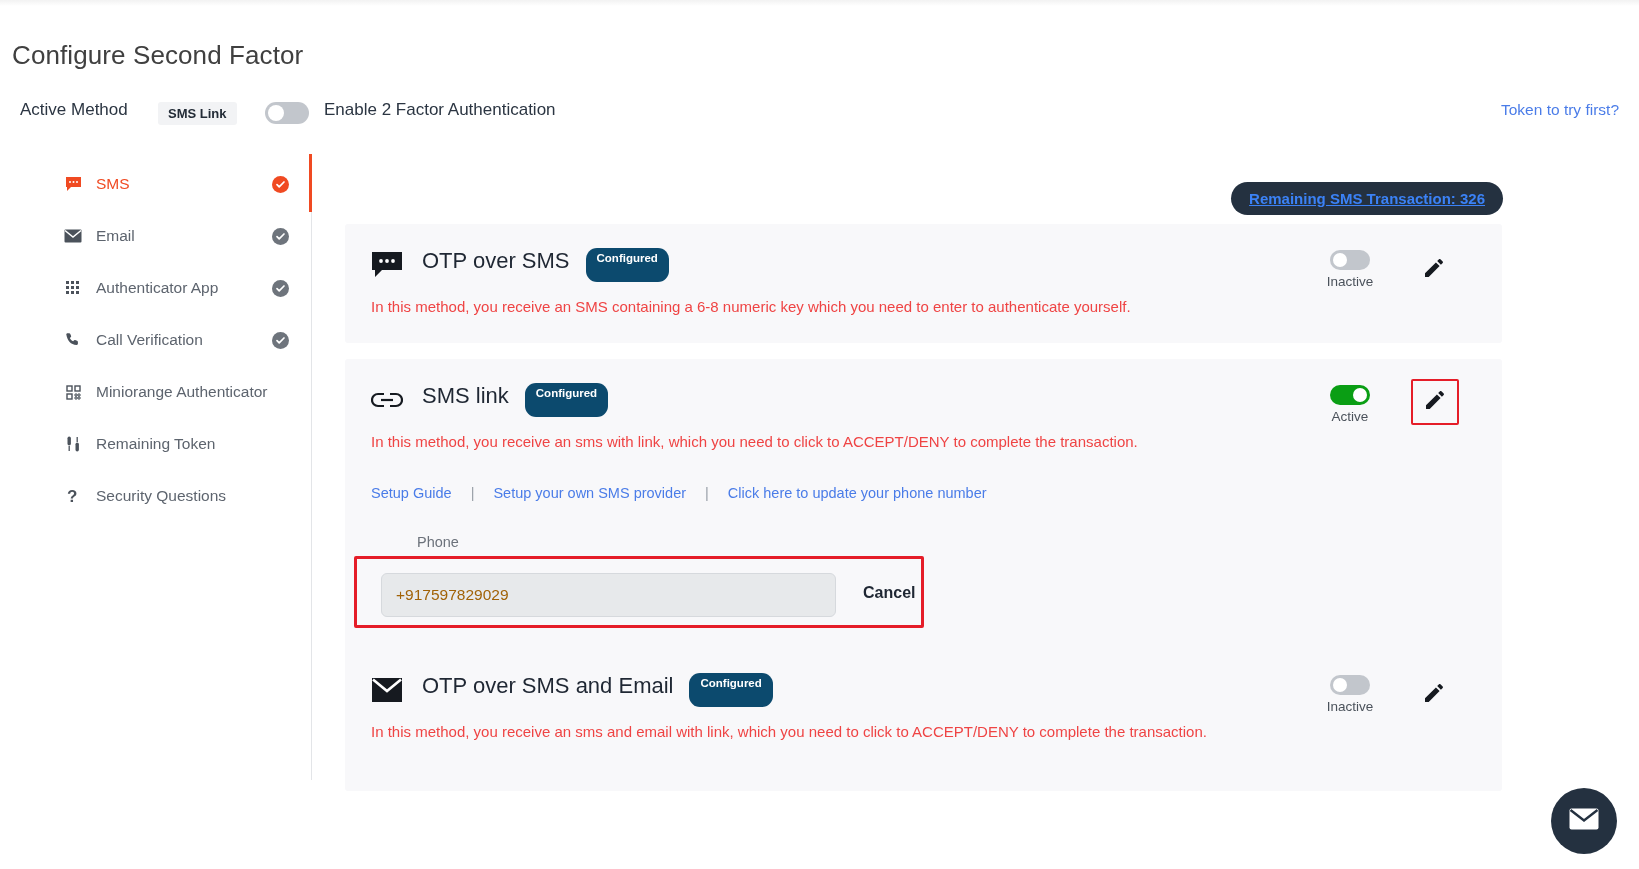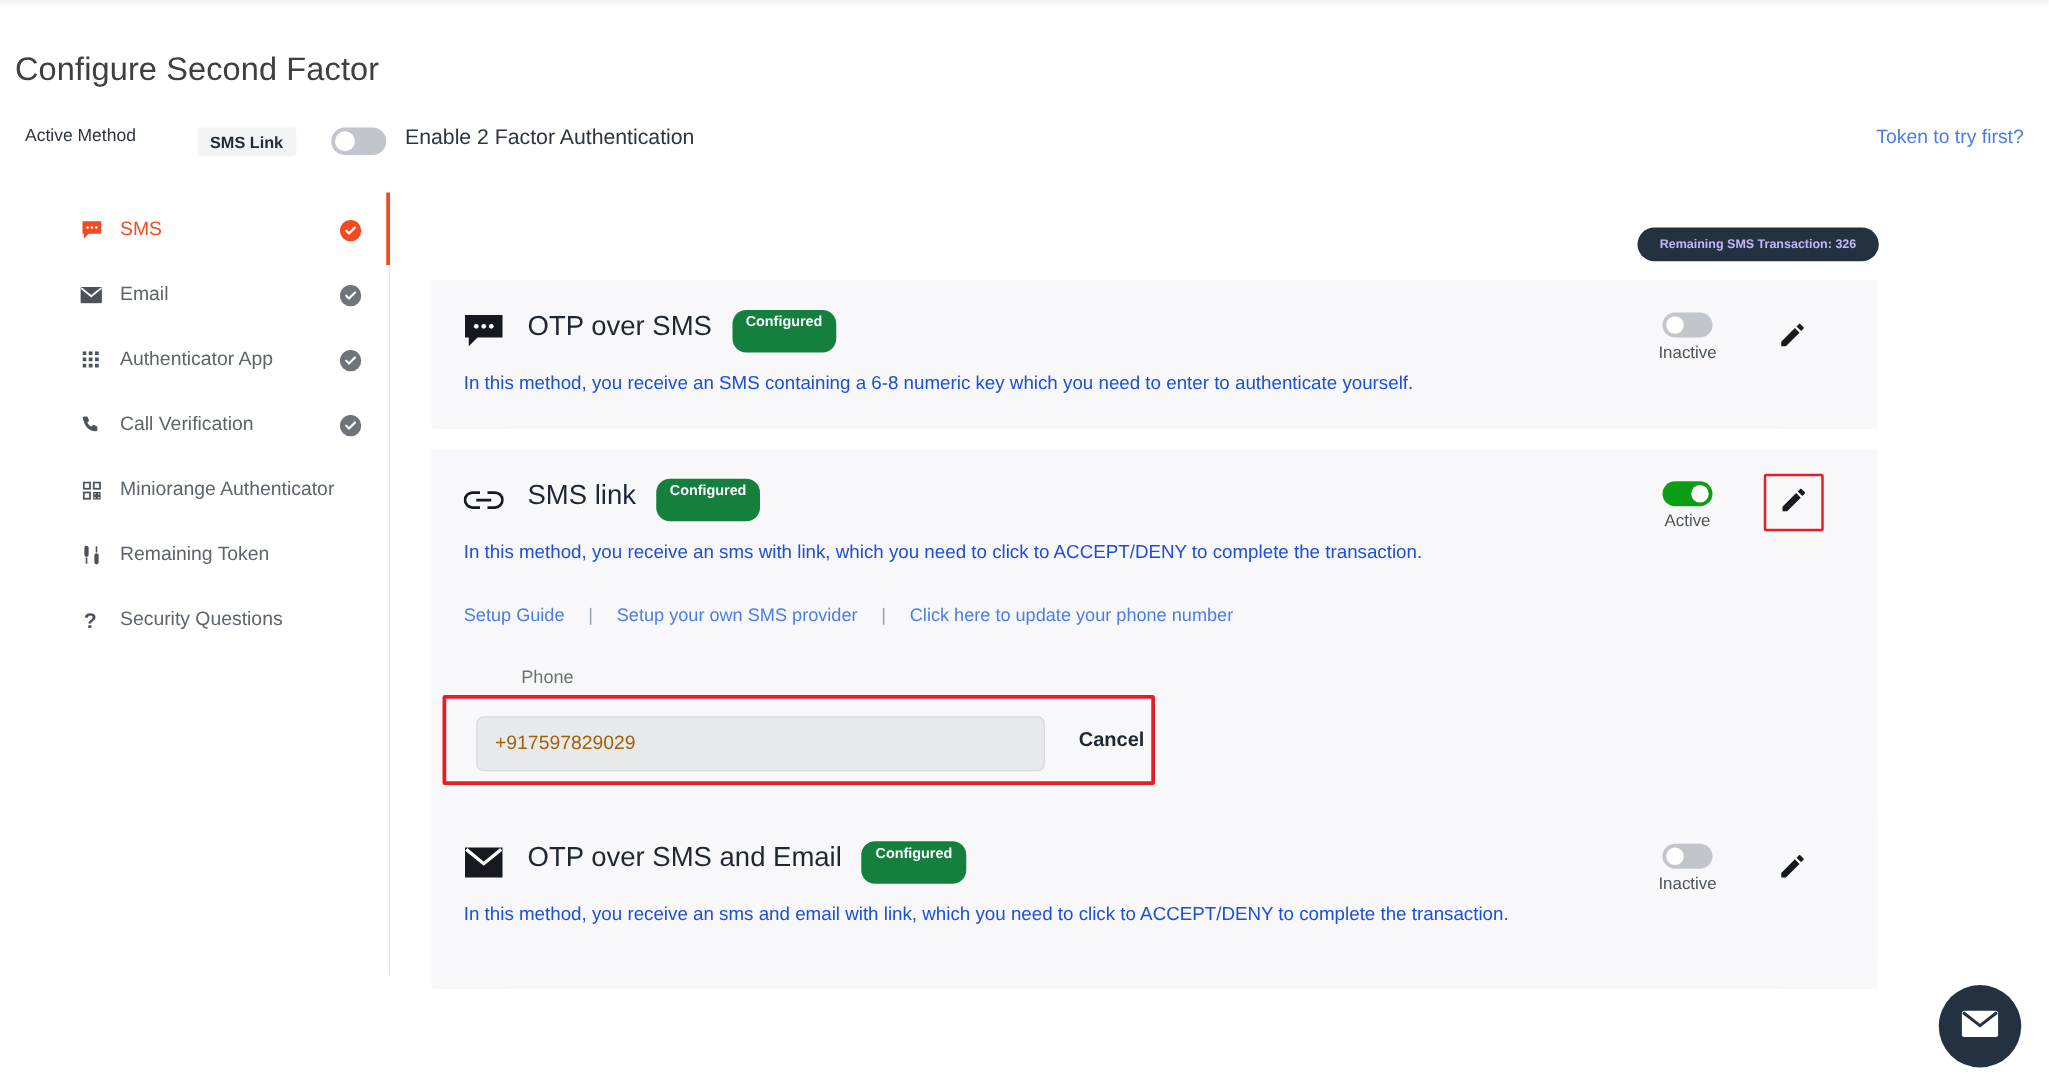--- a/index.html
+++ b/index.html
@@ -17,21 +17,21 @@
   .topstrip:after{ content:""; position:absolute; left:0; top:0; width:1639px; height:6px;
      background:linear-gradient(#f2f2f2,#ffffff); }
 
   .title {
     position:absolute; left:12px; top:40px;
     font-size:26px; color:#404040; font-weight:400; letter-spacing:.1px;
   }
 
   .subbar { position:absolute; left:0; top:98px; width:1639px; height:42px; }
   .active-method-label {
-    position:absolute; left:20px; top:2px; font-size:14px; color:#2b3542;
+    position:absolute; left:20px; top:2px; font-size:17px; color:#2b3542;
   }
   .active-method-chip {
     position:absolute; left:158px; top:4px;
     background:#f2f3f5; color:#222b36; font-size:13px; font-weight:700;
     padding:4px 10px; border-radius:3px;
   }
   .toggle-2fa {
     position:absolute; left:265px; top:4px;
     width:44px; height:22px; border-radius:11px; background:#c2c6cc;
     cursor:pointer;
@@ -74,42 +74,42 @@
     background:#6e747c; display:flex; align-items:center; justify-content:center;
   }
   .check.orange { background:#f04a22; }
   .check svg { display:block; }
 
   
   .content { position:absolute; left:290px; top:158px; right:0; bottom:0; }
 
   .sms-badge {
     position:absolute; right:136px; top:24px;
-    background:#243140; color:#c4b5fd; font-size:10px; font-weight:700;
-    padding:8px 18px; border-radius:18px; white-space:nowrap;
+    background:#243140; color:#3b82f6; font-size:15px; font-weight:700;
+    padding:8px 18px; border-radius:18px; white-space:nowrap;text-decoration:underline;
   }
 
   .card {
     position:absolute; left:55px; width:1157px;
     background:#f8f8fa; border-radius:3px;
   }
   #card-otp-sms { top:66px; height:119px; }
   #card-sms-link { top:201px; height:432px; }
   #card-otp-sms-email { top:491px; height:123px; }
 
   .card-head { display:flex; padding:24px 0 0 26px; }
   .card-ico { width:36px; height:34px; margin-right:15px; display:flex; align-items:center; }
   .card-title { font-size:22px; color:#1f2733; margin-right:16px; white-space:nowrap; }
   .pill {
-    background:#15803d; color:#fff; font-size:11.5px; font-weight:700;
+    background:#0c4a6e; color:#fff; font-size:11.5px; font-weight:700;
     padding:4px 11px; border-radius:11px;
   }
   .card-desc {
     padding-left:26px; padding-top:15px; padding-right:150px;
-    font-size:15px; color:#1d4ed8; line-height:1.35;
+    font-size:15px; color:#ef4444; line-height:1.35;
   }
 
   .toggle-wrap {
     position:absolute; right:120px; top:26px; width:64px; text-align:center;
   }
   .tg { width:40px; height:20px; border-radius:10px; background:#c2c6cc;
         position:relative; margin:0 auto; cursor:pointer; }
   .tg .k { position:absolute; top:3px; left:3px; width:14px; height:14px;
            border-radius:50%; background:#fff; }
   .tg.on { background:#0a9e14; }

